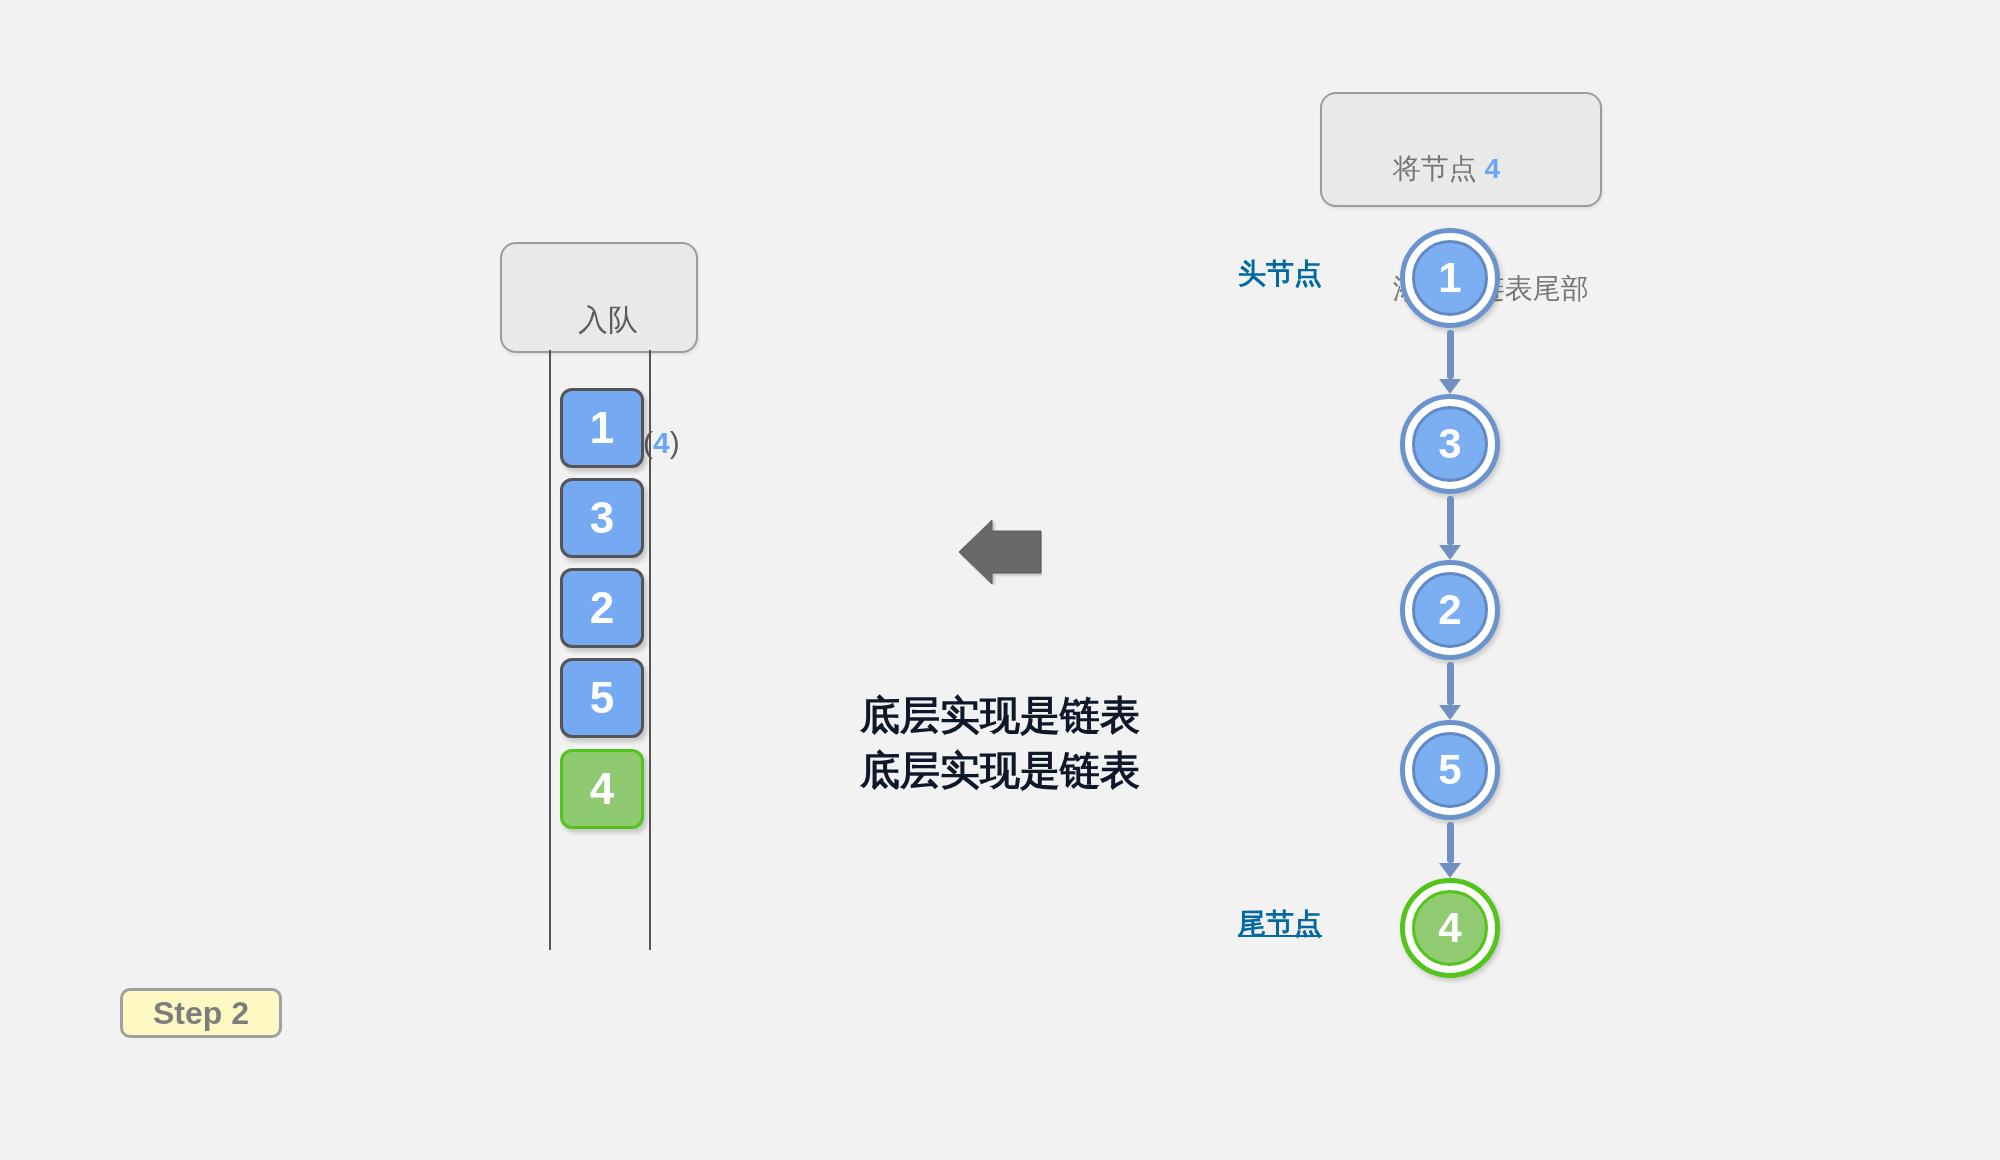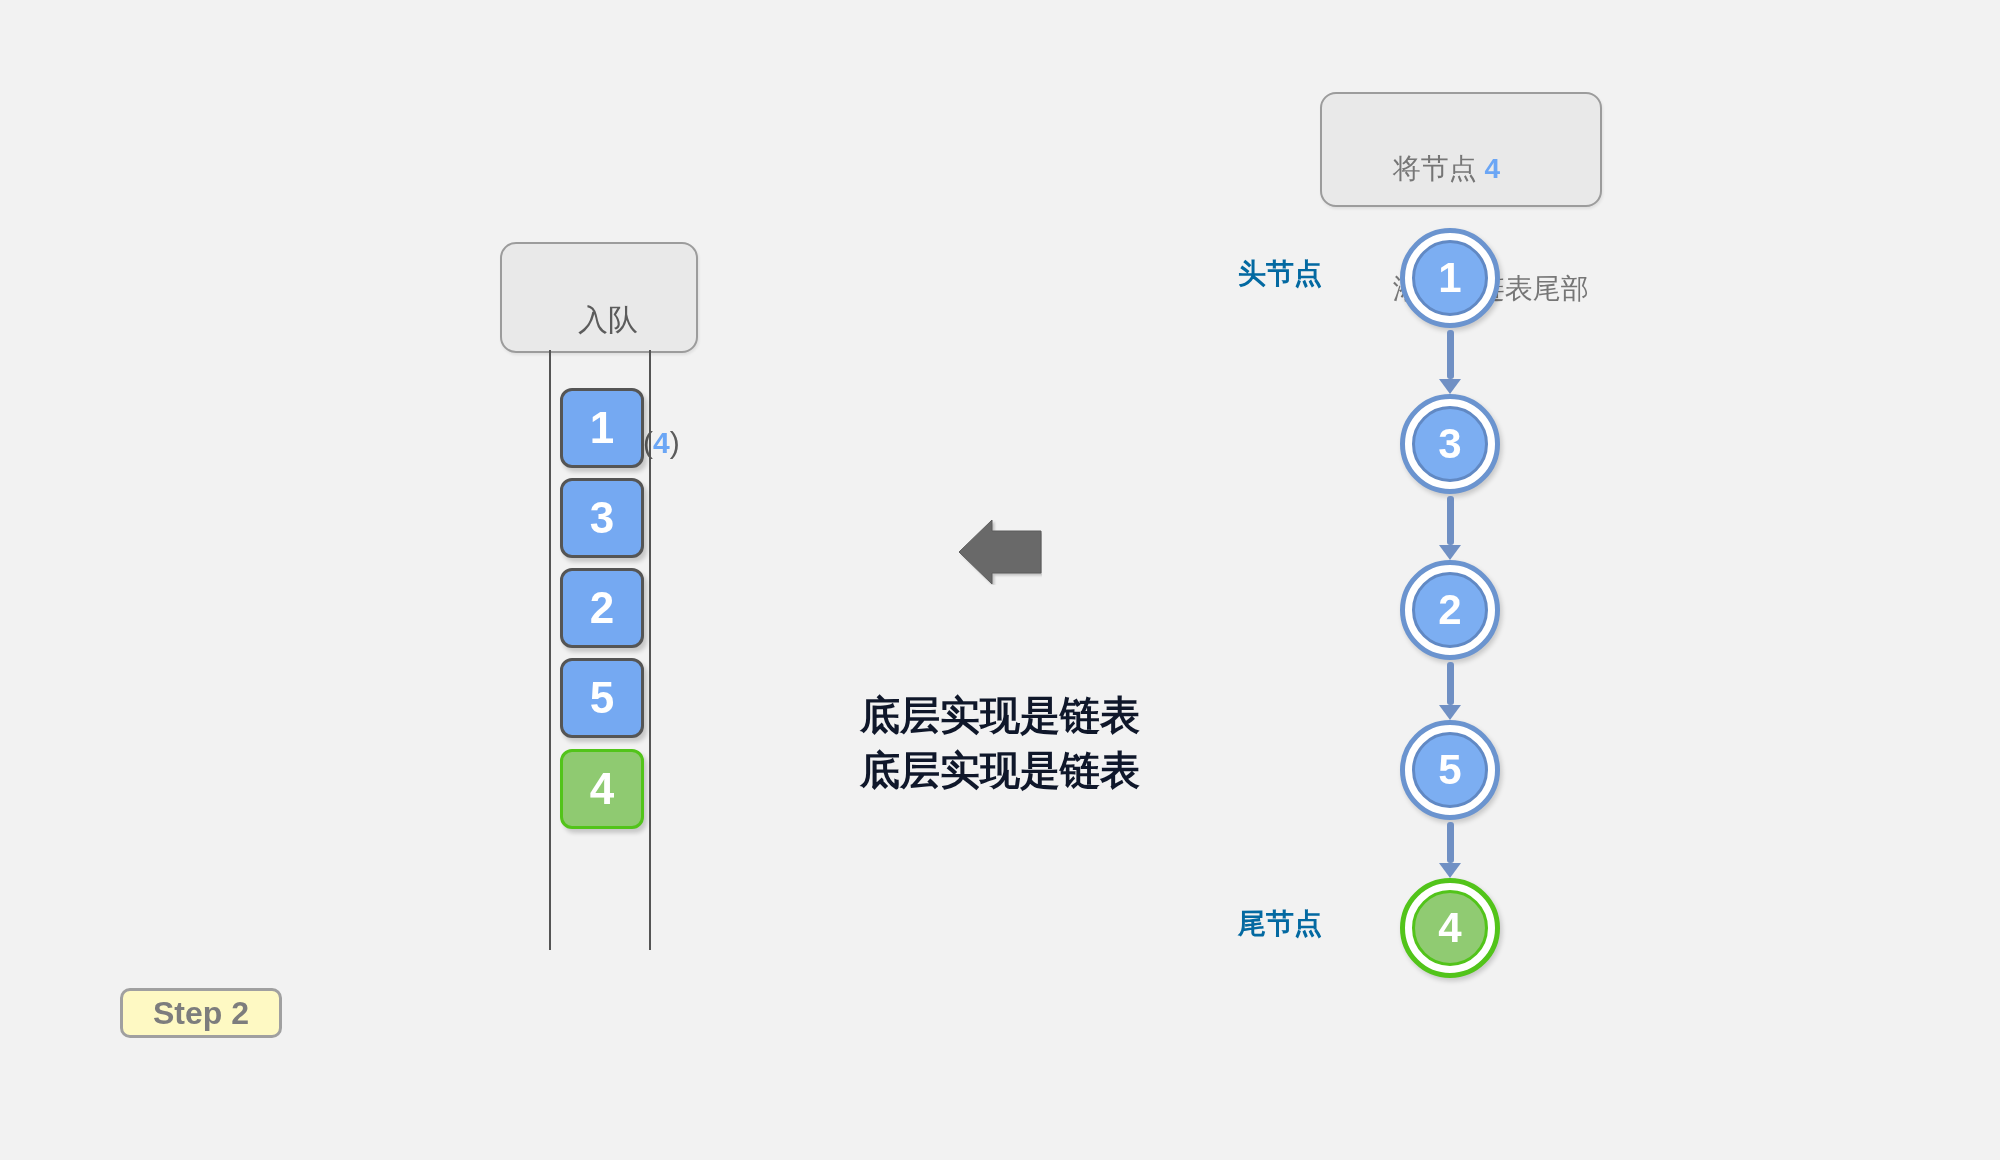--- a/index.html
+++ b/index.html
@@ -136,21 +136,21 @@
 
   .side-label {
     position: absolute;
     left: 1238px;
     width: 140px;
     font-size: 28px;
     font-weight: bold;
     color: #0369a1;
   }
   #head-label { top: 255px; }
-  #tail-label { top: 905px; }
+  #tail-label { top: 905px; text-decoration: underline; }
 
   
   #step-badge {
     position: absolute;
     left: 120px; top: 988px; width: 162px; height: 50px;
     border: 3px solid #a0a0a0;
     border-radius: 10px;
     box-sizing: border-box;
     background: #fef9c3;
     display: flex;

